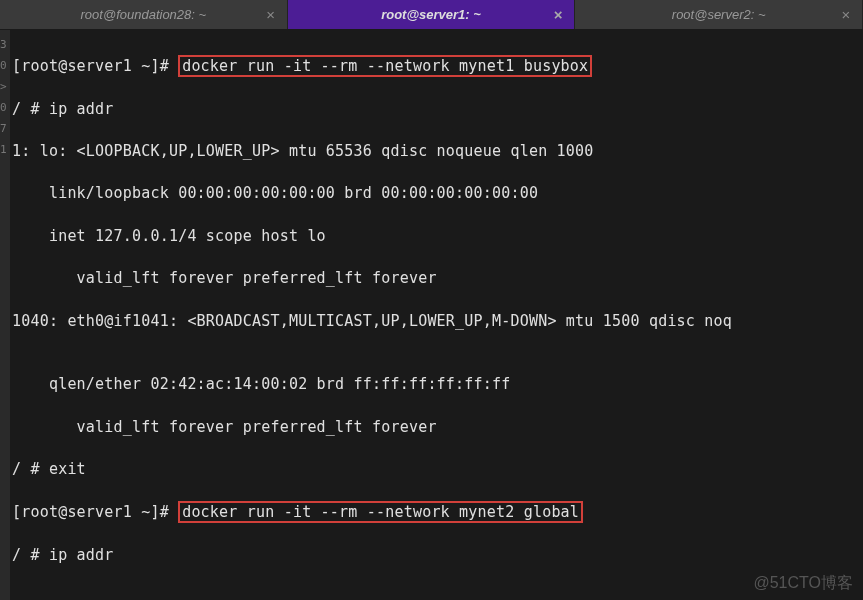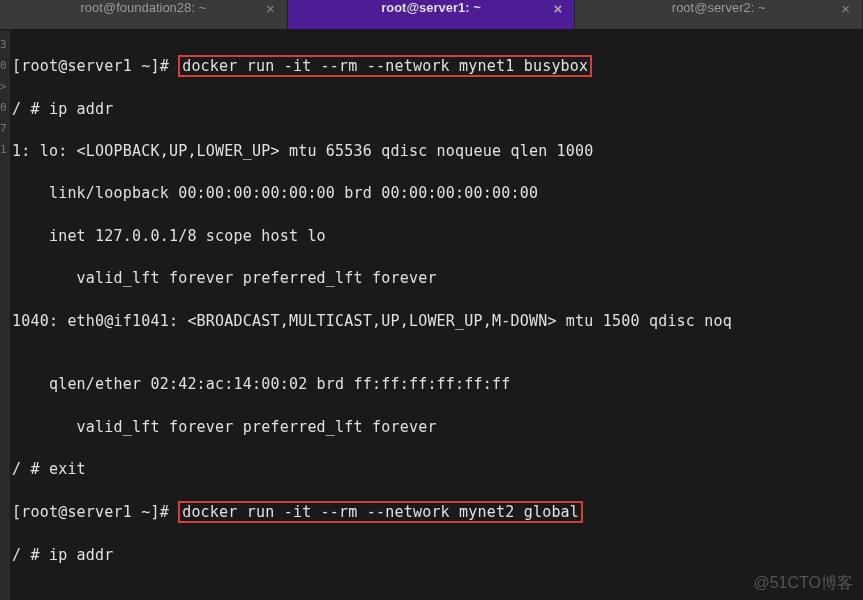--- a/index.html
+++ b/index.html
@@ -16,28 +16,29 @@
   .tab-bar {
     display: flex;
     background: #2a2a2a;
     height: 30px;
     align-items: stretch;
     border-bottom: 1px solid #1a1a1a;
   }
   .tab {
     flex: 1;
     display: flex;
-    align-items: flex-start;
+    align-items: center;
     justify-content: center;
     position: relative;
     background: #3a3a3a;
     color: #999;
     font-family: sans-serif;
     font-size: 13px;
     border-right: 1px solid #222;
+    font-style: italic;
   }
   .tab.active {
     background: #4c1d95;
     color: #ddd;
     font-weight: bold;
   }
   .tab .close {
     position: absolute;
     right: 12px;
     color: #888;
@@ -124,21 +125,21 @@
     <div></div>
     <div></div>
     <div></div>
   </div>
 
 <div class="terminal">
 <span class="line"><span>[root@server1 ~]# </span><span class="hl-red">docker run -it --rm --network mynet1 busybox</span></span>
 <span class="line">/ # ip addr</span>
 <span class="line">1: lo: &lt;LOOPBACK,UP,LOWER_UP&gt; mtu 65536 qdisc noqueue qlen 1000</span>
 <span class="line">    link/loopback 00:00:00:00:00:00 brd 00:00:00:00:00:00</span>
-<span class="line">    inet 127.0.0.1/8 scope host lo</span>
+<span class="line">    inet 127.0.0.1/4 scope host lo</span>
 <span class="line">       valid_lft forever preferred_lft forever</span>
 <span class="line">1040: eth0@if1041: &lt;BROADCAST,MULTICAST,UP,LOWER_UP,M-DOWN&gt; mtu 1500 qdisc noq</span>
 <span class="line"></span>
 <span class="line">    qlen/ether 02:42:ac:14:00:02 brd ff:ff:ff:ff:ff:ff</span>
 <span class="line">       valid_lft forever preferred_lft forever</span>
 <span class="line">/ # exit</span>
 <span class="line"><span>[root@server1 ~]# </span><span class="hl-red">docker run -it --rm --network mynet2 global</span></span>
 <span class="line">/ # ip addr</span>
 
 

